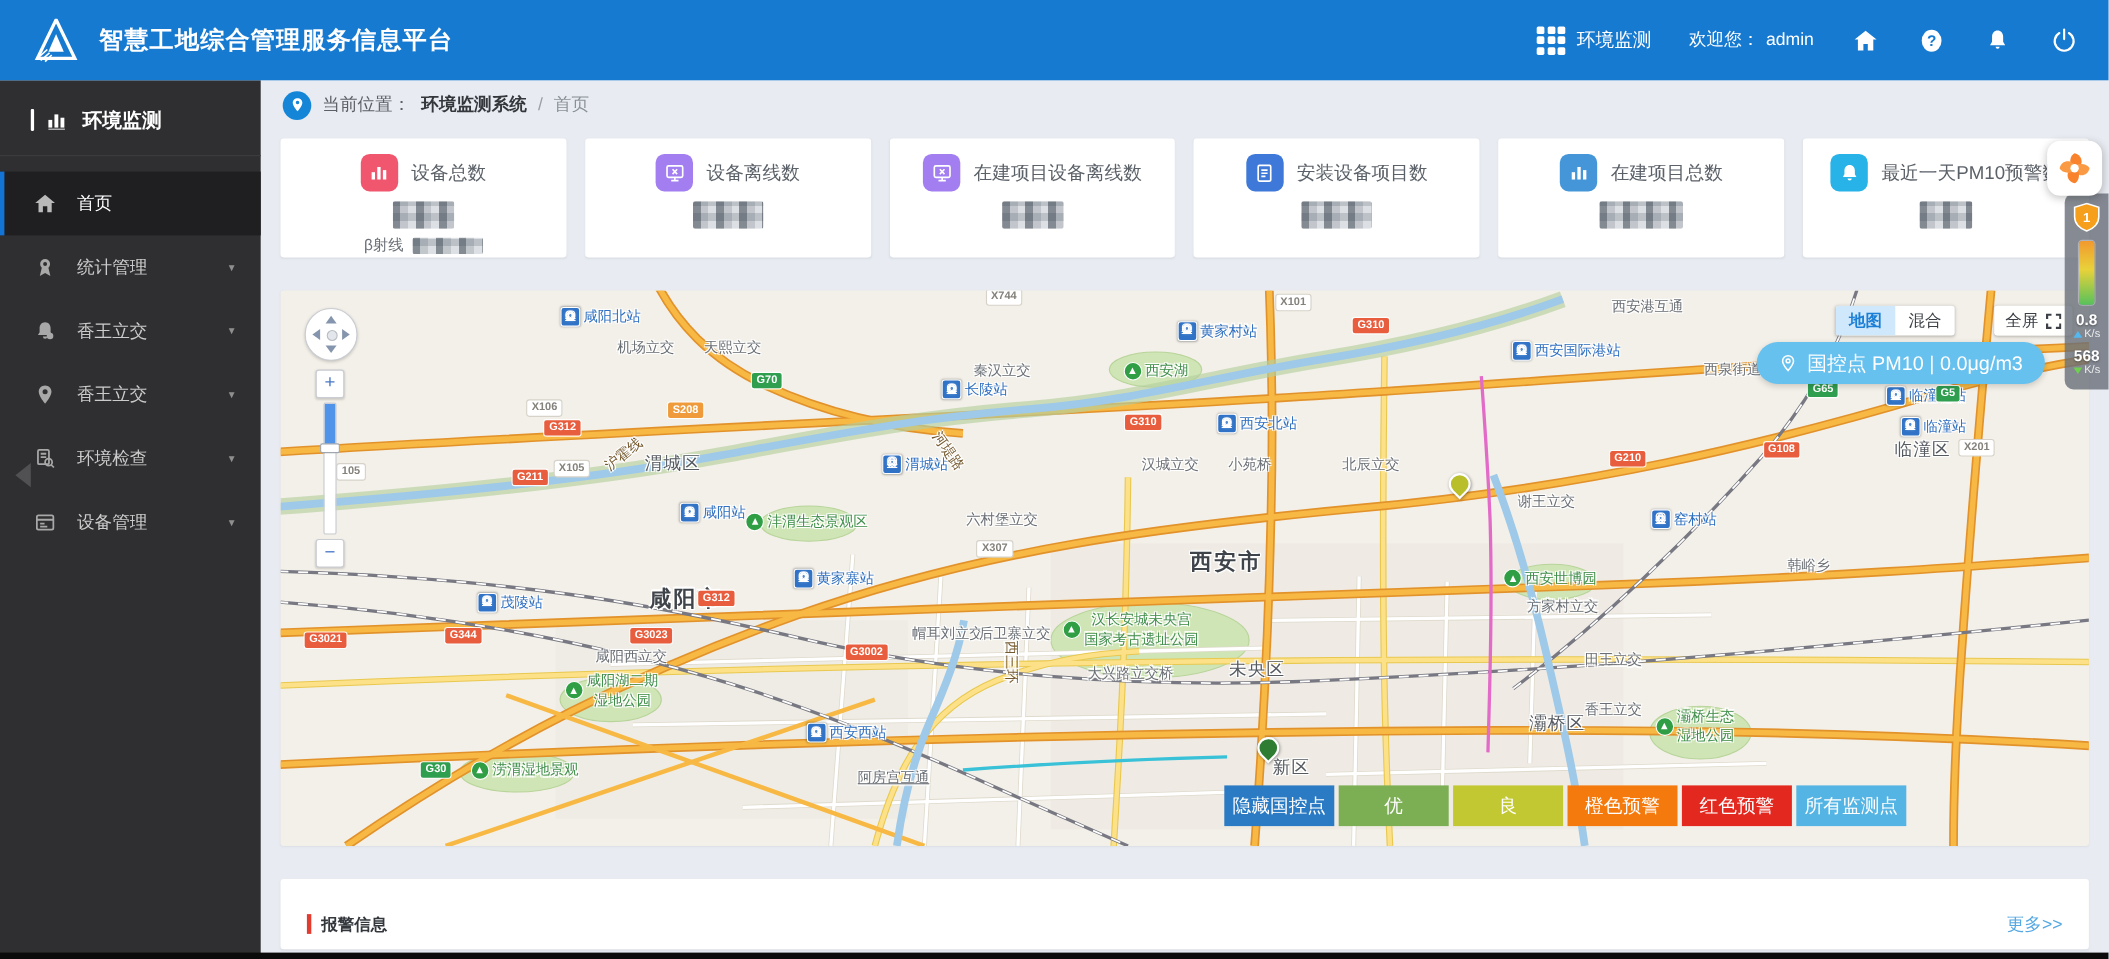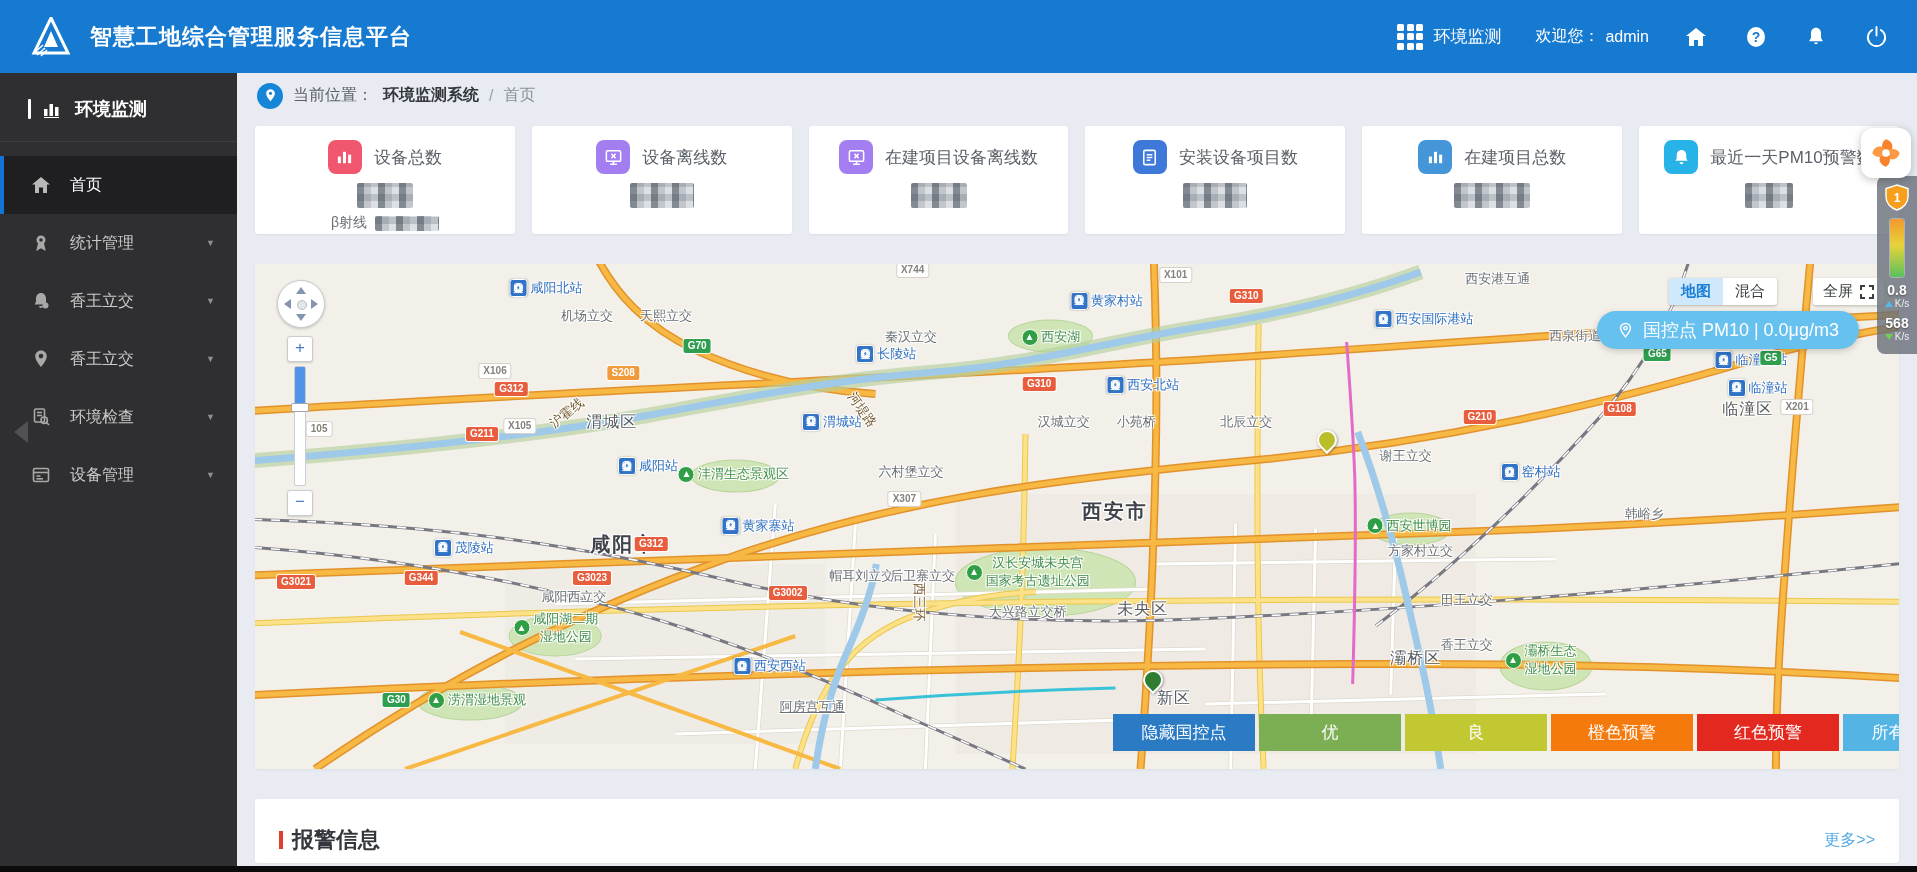--- a/index.html
+++ b/index.html
@@ -88,25 +88,25 @@
   .zhandle{position:absolute;left:-4px;top:36px;width:16px;height:7px;background:#fff;border:1px solid #9fa6b0;border-radius:2px;}
 
   .map-toggle{position:absolute;right:122px;top:14px;display:flex;background:#fff;border-radius:3px;overflow:hidden;box-shadow:0 1px 3px rgba(0,0,0,.25);font-size:15px;cursor:pointer;}
   .map-toggle span{padding:4px 12px;color:#3c4046;}
   .map-toggle span.on{background:#cfe8fb;color:#1b7fd6;font-weight:bold;}
   .fullscreen-btn{position:absolute;right:15px;top:14px;display:flex;align-items:center;gap:7px;background:rgba(255,255,255,.95);border-radius:3px;padding:4px 10px;font-size:15px;color:#3c4046;box-shadow:0 1px 3px rgba(0,0,0,.25);cursor:pointer;}
 
   .pm-pill{position:absolute;right:40px;top:47px;height:38px;border-radius:19px;background:#67c1ef;color:#fff;display:flex;align-items:center;gap:9px;padding:0 20px;font-size:18px;box-shadow:0 2px 6px rgba(0,0,0,.18);cursor:pointer;}
 
   .legend{position:absolute;left:858px;top:450px;display:flex;gap:4px;}
-  .leg-btn{width:142px;height:37px;display:flex;align-items:center;justify-content:center;color:#fff;font-size:17px;cursor:pointer;}
+  .leg-btn{width:100px;height:37px;display:flex;align-items:center;justify-content:center;color:#fff;font-size:17px;cursor:pointer;}
 
   
   .alarm-card{margin:30px 18px 0 18px;background:#fff;border-radius:3px;height:64px;padding:18px 24px 0 24px;box-sizing:border-box;box-shadow:0 1px 2px rgba(60,70,90,.08);display:flex;align-items:center;}
-  .alarm-title{display:flex;align-items:center;gap:9px;font-size:22px;font-weight:bold;color:#34383d;}
+  .alarm-title{display:flex;align-items:center;gap:9px;font-size:15px;font-weight:bold;color:#34383d;}
   .alarm-title .bar{width:4px;height:18px;background:#e23b30;}
   .more-link{margin-left:auto;color:#55a8e2;font-size:16px;cursor:pointer;}
 
   
   .ball{position:absolute;right:6px;top:128px;width:50px;height:50px;background:#fff;border-radius:12px;box-shadow:0 2px 8px rgba(0,0,0,.25);display:flex;align-items:center;justify-content:center;z-index:60;cursor:pointer;}
   .net-panel{position:absolute;right:0;top:176px;width:40px;height:178px;background:rgba(104,110,120,.8);border-radius:8px 0 0 8px;z-index:55;display:flex;flex-direction:column;align-items:center;padding-top:8px;box-sizing:border-box;}
   .shield{position:relative;width:26px;height:27px;}
   .grad-bar{width:14px;height:58px;margin-top:8px;border-radius:3px;background:linear-gradient(#f2992e,#e8d23a 45%,#58c15c);box-shadow:0 0 0 1px rgba(255,255,255,.35);}
   .spd{margin-top:7px;text-align:center;color:#fff;line-height:13px;}
   .spd .v{font-size:14px;font-weight:bold;text-shadow:0 1px 2px rgba(0,0,0,.4);}

